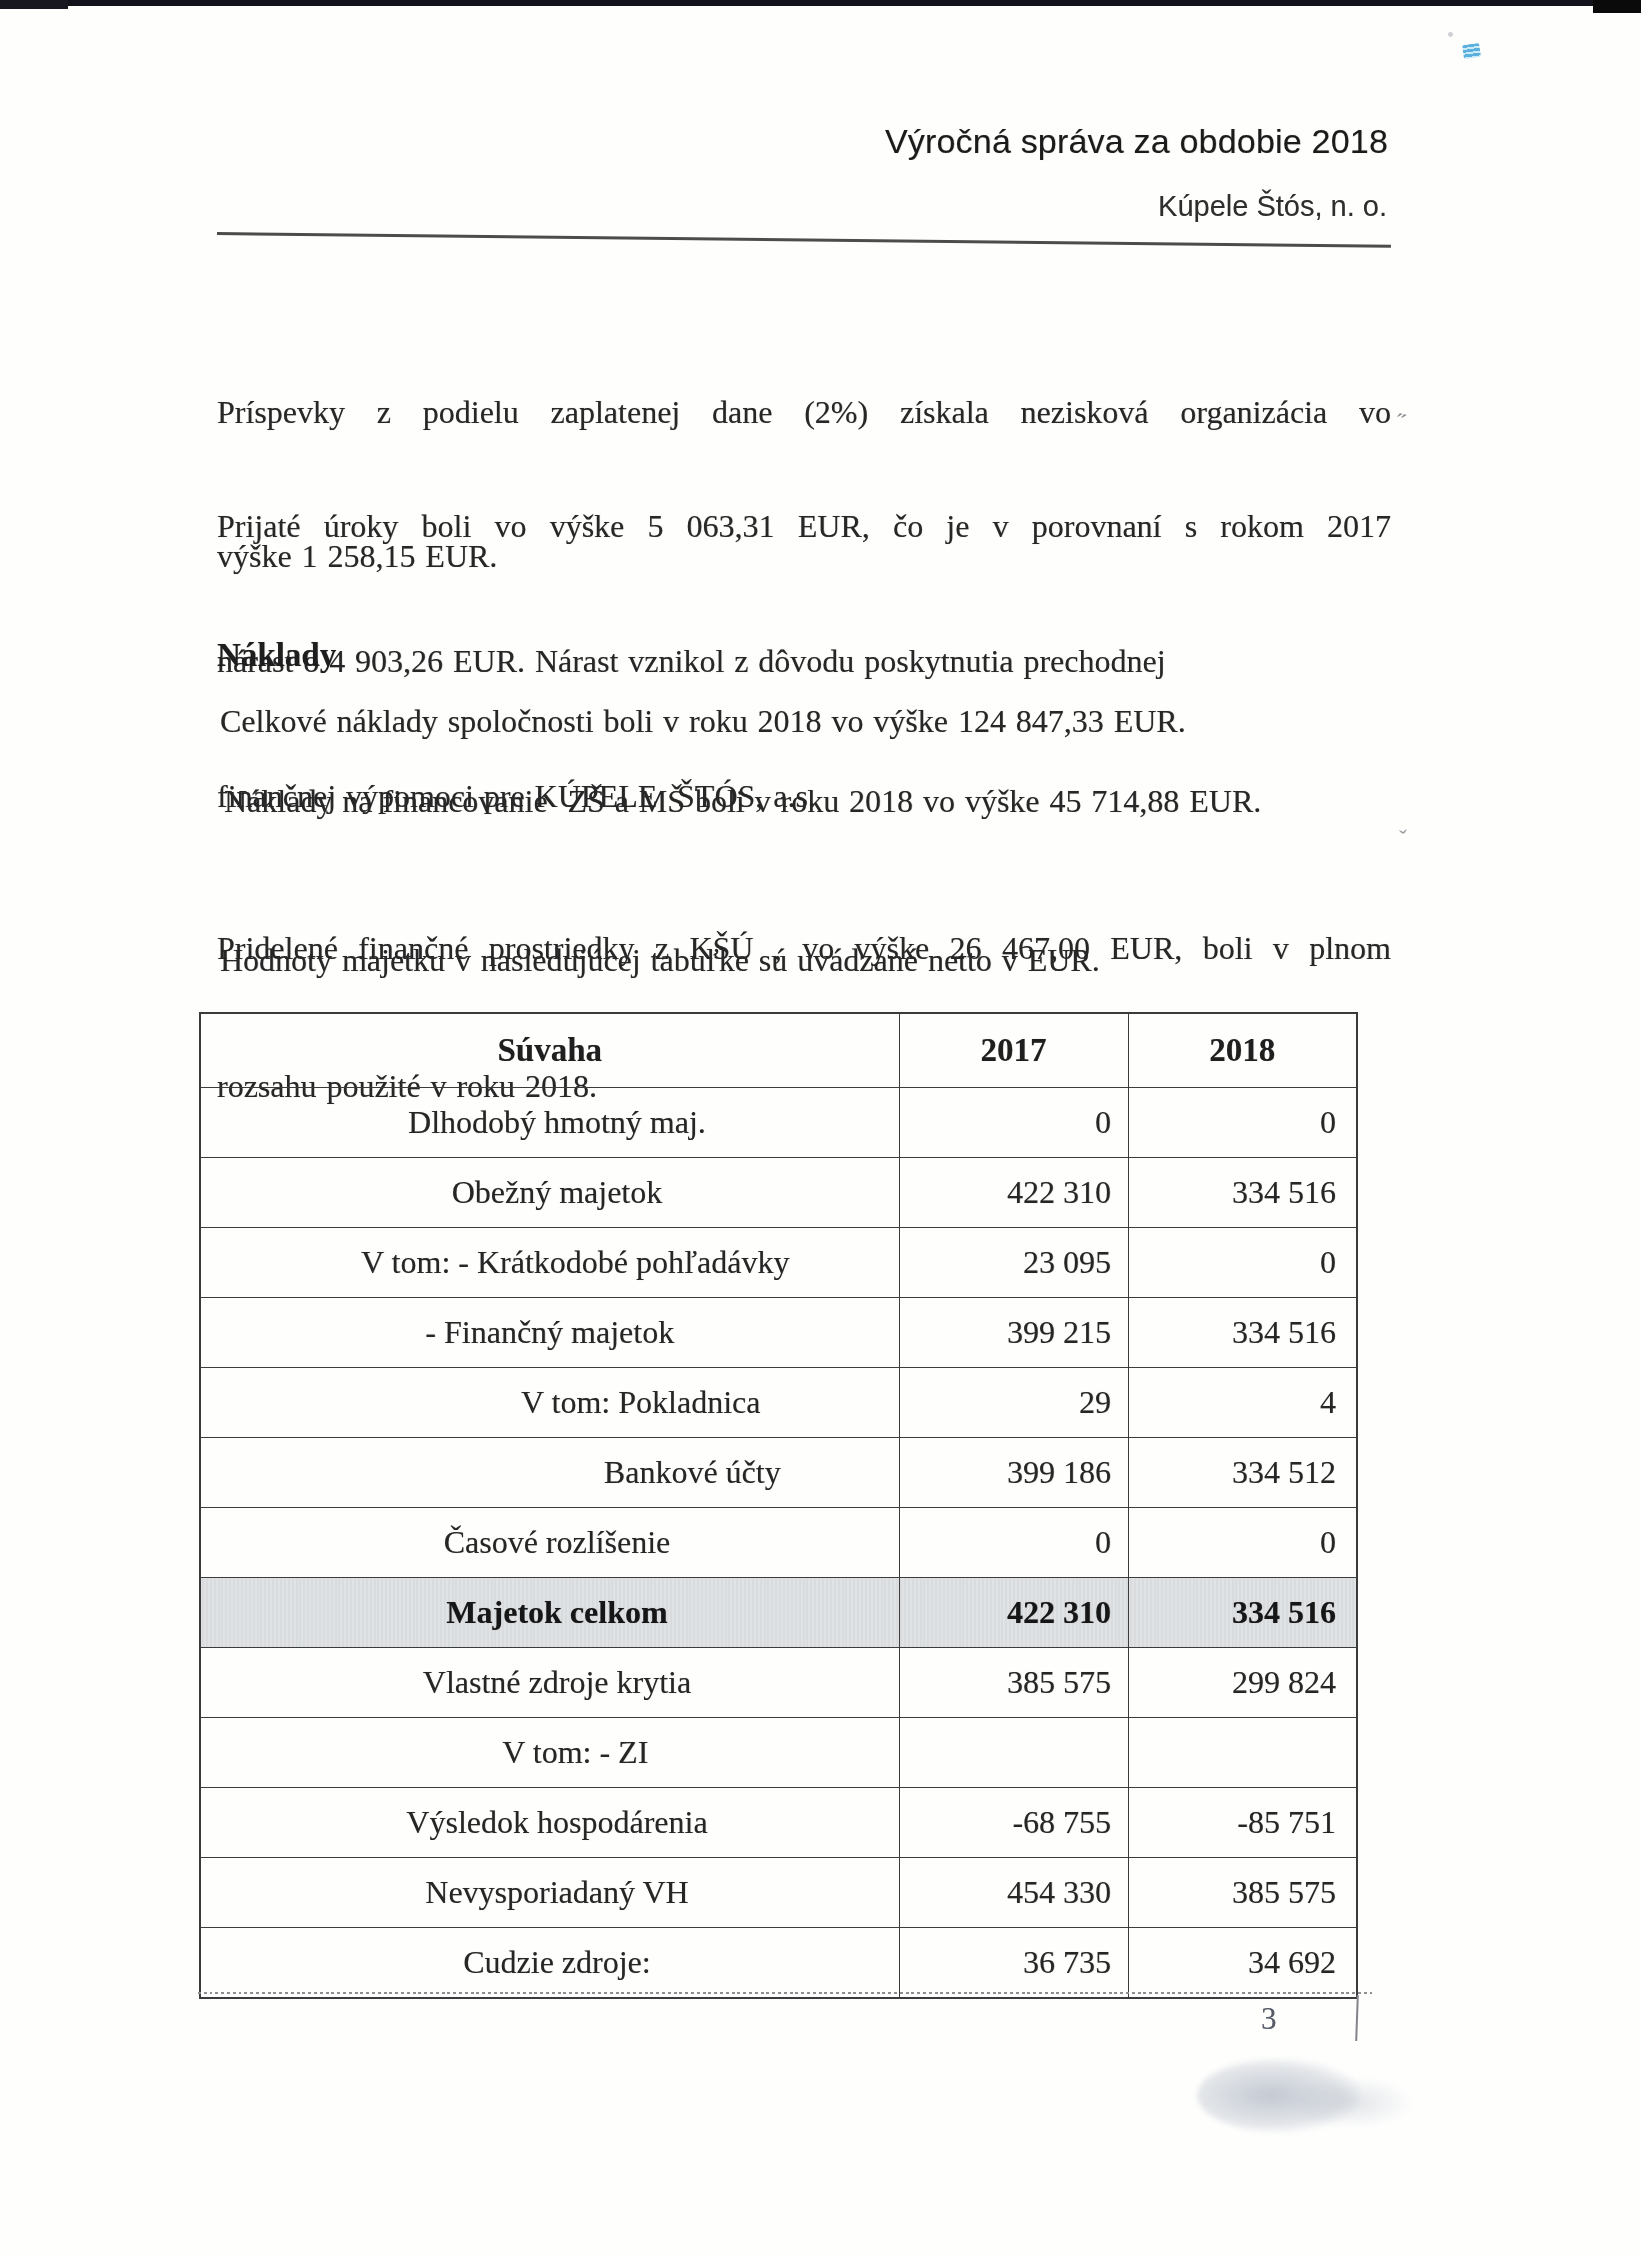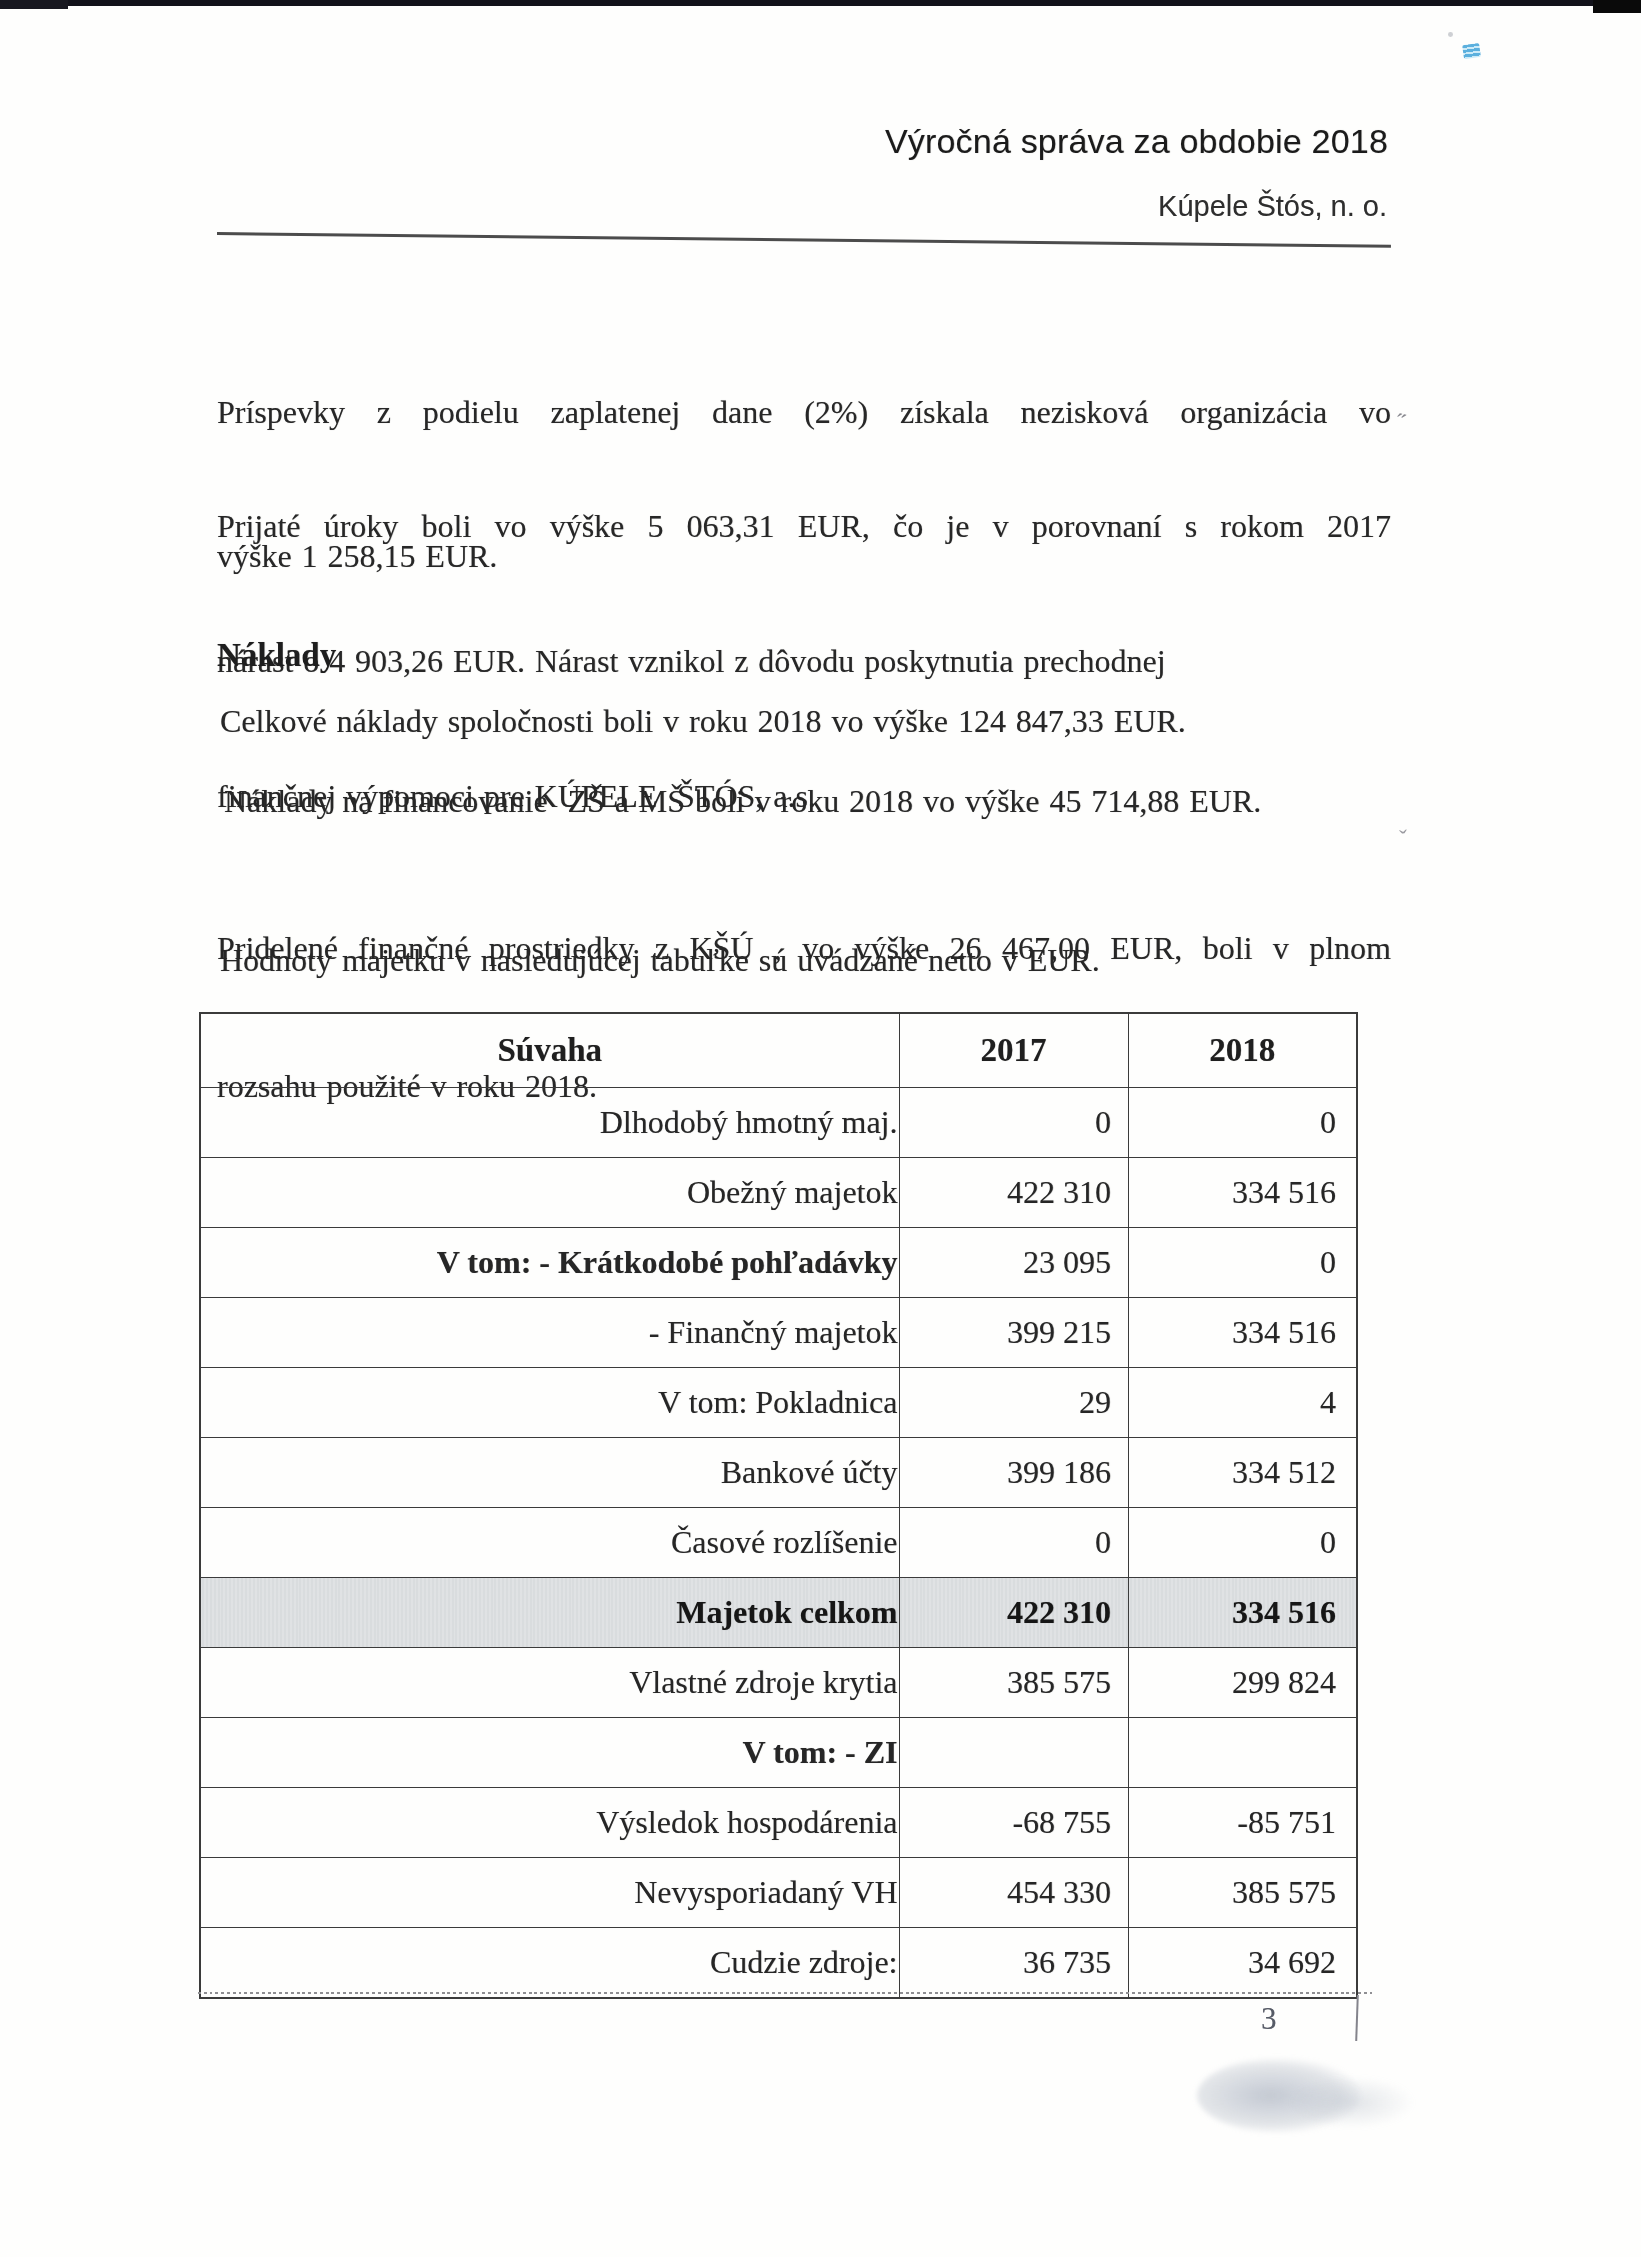--- a/index.html
+++ b/index.html
@@ -62,30 +62,30 @@
     position:absolute;left:199px;top:1012px;border-collapse:collapse;table-layout:fixed;
     font-size:32px;color:#262626;text-shadow:0.3px 0.3px 0.7px rgba(30,30,30,.4);
     border:2.9px solid #3b3b3b;
   }
   .suvaha col.c-label{width:699px;}
   .suvaha col.c-year{width:229px;}
   .suvaha th{
     border:1.9px solid #3b3b3b;height:71px;font-size:33px;font-weight:bold;text-align:center;color:#1f1f1f;
   }
   .suvaha td{border:1.9px solid #3b3b3b;height:67px;overflow:hidden;white-space:nowrap;}
-  .suvaha td.lbl{text-align:right;}
+  .suvaha td.lbl{text-align:center;}
   .suvaha td.num{text-align:right;padding-right:16.4px;}
   .suvaha td.num2{padding-right:20px;}
   .suvaha td.b{font-weight:bold;color:#161616;}
   .suvaha tr.shaded{
     background-color:#d9dcde;
     background-image:repeating-linear-gradient(90deg, rgba(255,255,255,.18) 0 1.9px, rgba(0,0,0,0) 1.9px 3.9px);
   }
   .ind-0{padding-left:15.4px;}
-  .ind-1{padding-left:52px;font-weight:bold;}
+  .ind-1{padding-left:52px;}
   .ind-2{}
   .ind-3{padding-left:183px;}
   .ind-4{padding-left:286px;}
   
   .footer-rule{
     position:absolute;left:198px;top:1992px;width:1174px;height:1.9px;
     background:repeating-linear-gradient(90deg,#8f8f93 0 2.9px, rgba(0,0,0,0) 2.9px 5.8px);
   }
   .page-number{position:absolute;left:1261px;top:2001px;font-size:31px;color:#565b66;text-shadow:0.3px 0.3px 0.6px rgba(60,60,80,.35);}
   .footer-tick{position:absolute;left:1356px;top:1995px;width:1.9px;height:46px;background:#84848c;transform:rotate(2deg);}

